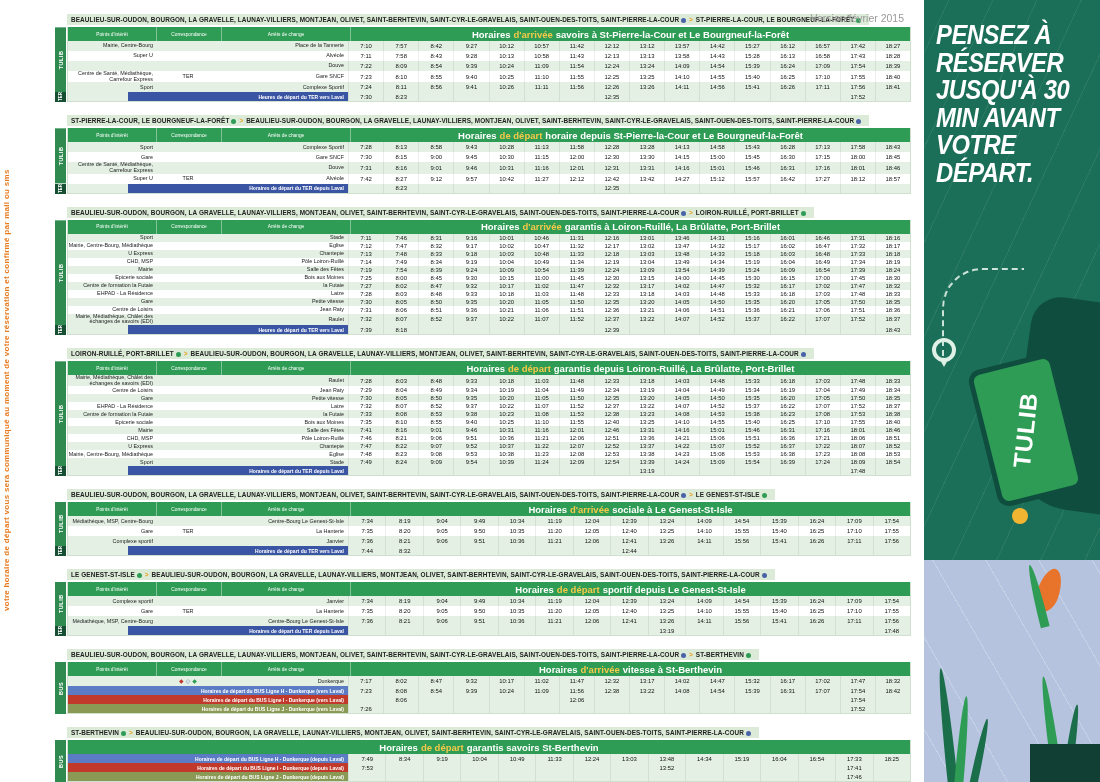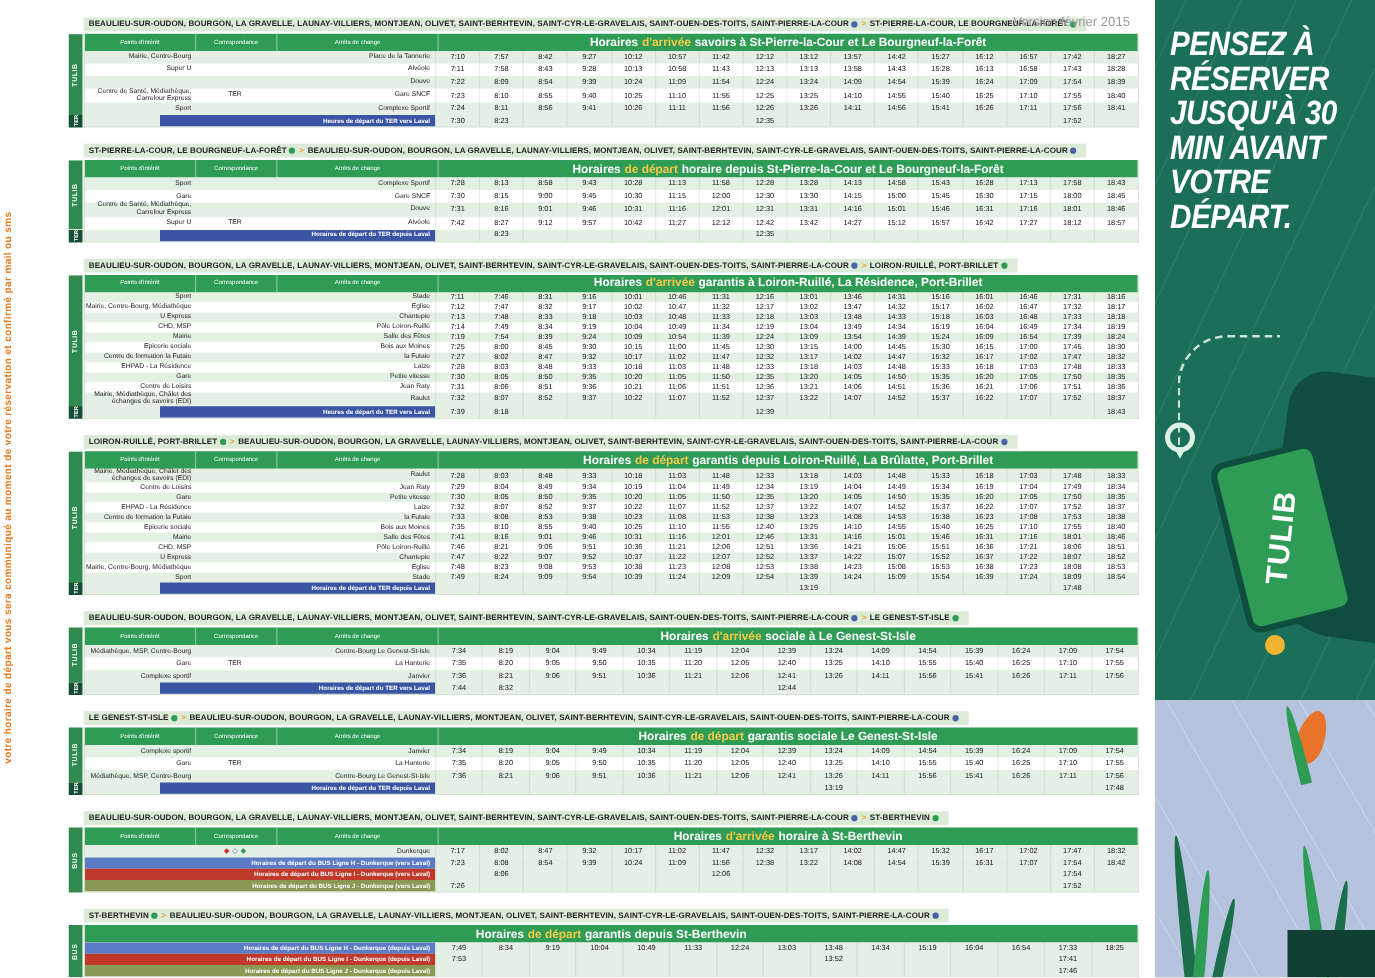--- a/index.html
+++ b/index.html
@@ -375,21 +375,21 @@
               <span class="s-side-sub">TER</span>
             </div>
             <div class="s-table">
               <div class="hdr">
                 <div class="hc poi">Points d'intérêt</div>
                 <div class="hc cor">Correspondance</div>
                 <div class="hc arr2">Arrêts de change</div>
                 <div class="big">
                   <span>Horaires</span>
                   <span class="hl">d'arrivée</span>
-                  <span>garantis à Loiron-Ruillé, La Résidence, Port-Brillet</span>
+                  <span>garantis à Loiron-Ruillé, La Brûlatte, Port-Brillet</span>
                 </div>
               </div>
               <div class="row alt" style="min-height: 8px;">
                 <div class="lc poi">Sport</div>
                 <div class="lc cor"></div>
                 <div class="lc arr2">Stade</div>
                 <div class="times" style="grid-template-columns: repeat(16, 1fr);">
                   <div class="tc">7:11</div>
                   <div class="tc">7:46</div>
                   <div class="tc">8:31</div>
@@ -1063,21 +1063,21 @@
               <span class="s-side-sub">TER</span>
             </div>
             <div class="s-table">
               <div class="hdr">
                 <div class="hc poi">Points d'intérêt</div>
                 <div class="hc cor">Correspondance</div>
                 <div class="hc arr2">Arrêts de change</div>
                 <div class="big">
                   <span>Horaires</span>
                   <span class="hl">de départ</span>
-                  <span>garantis sociale Le Genest-St-Isle</span>
+                  <span>sportif depuis Le Genest-St-Isle</span>
                 </div>
               </div>
               <div class="row alt" style="min-height: 10px;">
                 <div class="lc poi">Complexe sportif</div>
                 <div class="lc cor"></div>
                 <div class="lc arr2">Janvier</div>
                 <div class="times" style="grid-template-columns: repeat(15, 1fr);">
                   <div class="tc">7:34</div>
                   <div class="tc">8:19</div>
                   <div class="tc">9:04</div>
@@ -1166,21 +1166,21 @@
               <span class="s-side-main">BUS</span>
             </div>
             <div class="s-table">
               <div class="hdr">
                 <div class="hc poi">Points d'intérêt</div>
                 <div class="hc cor">Correspondance</div>
                 <div class="hc arr2">Arrêts de change</div>
                 <div class="big">
                   <span>Horaires</span>
                   <span class="hl">d'arrivée</span>
-                  <span>horaire à St-Berthevin</span>
+                  <span>vitesse à St-Berthevin</span>
                 </div>
               </div>
               <div class="row alt" style="min-height: 10px;">
                 <div class="lc poi"></div>
                 <div class="lc cor">
                   <span class="diam" style="color: rgb(192, 57, 43);">◆</span>
                   <span class="diam" style="color: rgb(74, 99, 168);">◇</span>
                   <span class="diam" style="color: rgb(46, 156, 85);">◆</span>
                 </div>
                 <div class="lc arr2">Dunkerque</div>
@@ -1270,21 +1270,21 @@
           </div></div>
         <div class="section"><div class="s-title"><span>ST-BERTHEVIN</span><span class="dot" style="background: rgb(46, 156, 85);"></span><span class="arr">&gt;</span><span> BEAULIEU-SUR-OUDON, BOURGON, LA GRAVELLE, LAUNAY-VILLIERS, MONTJEAN, OLIVET, SAINT-BERHTEVIN, SAINT-CYR-LE-GRAVELAIS, SAINT-OUEN-DES-TOITS, SAINT-PIERRE-LA-COUR</span><span class="dot" style="background: rgb(74, 99, 168);"></span></div><div class="s-body">
             <div class="s-side">
               <span class="s-side-main">BUS</span>
             </div>
             <div class="s-table">
               <div class="hdr">
                 <div class="big">
                   <span>Horaires</span>
                   <span class="hl">de départ</span>
-                  <span>garantis depuis St-Berthevin</span>
+                  <span>garantis savoirs St-Berthevin</span>
                 </div>
               </div>
               <div class="frow">
                 <div class="flabel" style="background: rgb(91, 124, 196);">Horaires de départ du BUS Ligne H - Dunkerque (depuis Laval)</div>
                 <div class="times" style="grid-template-columns: repeat(15, 1fr);">
                   <div class="tc">7:49</div>
                   <div class="tc">8:34</div>
                   <div class="tc">9:19</div>
                   <div class="tc">10:04</div>
                   <div class="tc">10:49</div>

